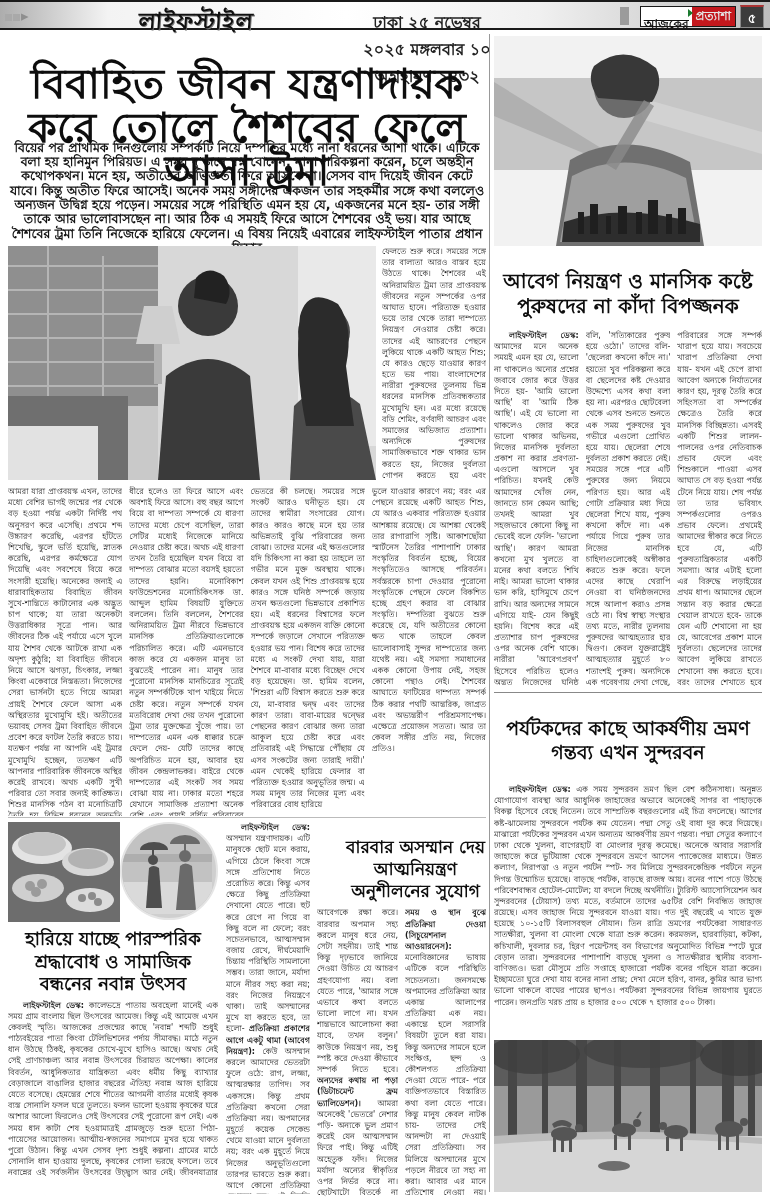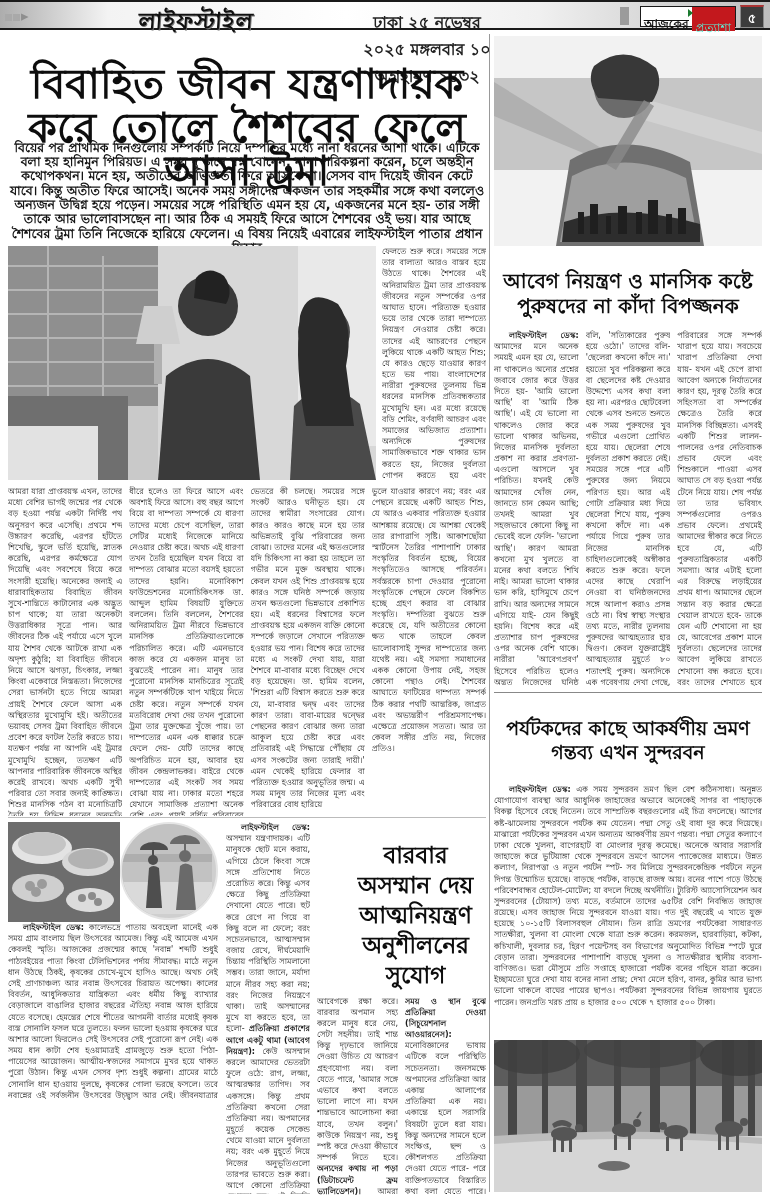--- a/index.html
+++ b/index.html
@@ -15,21 +15,21 @@
   .nav-arrow .sq{display:inline-block;width:7px;height:7px;background:#a9a9a9;margin-right:1px;}
   .section-title{position:absolute;left:96px;top:1px;width:200px;text-align:center;
     font-size:23px;font-weight:bold;letter-spacing:1px;
     text-shadow:1px 1px 0 #777;transform:skewX(-4deg);}
   .edition-date{position:absolute;left:352px;top:8px;width:150px;text-align:center;
     font-size:16px;font-weight:bold;color:#222;}
   .gray-bar{position:absolute;left:620px;top:5px;width:9px;height:18px;background:#9b9b9b;}
   .paper-logo{position:absolute;left:640px;top:4px;height:21px;display:flex;align-items:stretch;
     border:1px solid #1a1a1a;background:#fff;box-sizing:border-box;}
   .paper-logo .w1{padding:8px 3px;font-size:12px;font-weight:bold;color:#111;line-height:19px;}
-  .paper-logo .w2{padding:12px 4px;font-size:12px;font-weight:normal;color:#5eead4;line-height:19px;
+  .paper-logo .w2{padding:0 4px;font-size:12px;font-weight:bold;color:#e5e5e5;line-height:19px;
     background:#c3181d;position:relative;}
   .flag-mark{position:absolute;left:-4px;top:2px;width:0;height:0;
     border-left:5px solid #1b7a2f;border-top:4px solid transparent;border-bottom:4px solid transparent;}
   .page-num{position:absolute;left:740px;top:3px;width:24px;height:23px;background:#3c3c3c;
     border:1px solid #8a8a8a;color:#fff;font-size:13px;font-weight:bold;text-align:center;
     line-height:23px;box-sizing:border-box;border-top:2px solid #a33;}
   
   .hl{font-weight:bold;text-align:center;color:#0d0d0d;}
   .bodytxt{font-size:8px;line-height:1.4;text-align:justify;overflow:hidden;color:#1c1c1c;}
   .byline{font-weight:bold;padding-left:15px;}
@@ -59,21 +59,21 @@
   .nab-photos{display:flex;align-items:flex-start;height:100px;}
   .nab-food{width:112px;height:100px;background:#7a7a7a;}
   .nab-circle{width:94px;height:94px;border-radius:50%;overflow:hidden;margin-left:2px;
     border:2px solid #e5e5e5;background:#cfcfcf;}
   .nab-headline{margin:6px 0 4px 0;font-size:18px;line-height:1.25;}
   .nab-body{width:210px;height:178px;}
   
   .resp{position:absolute;left:226px;top:822px;width:260px;height:372px;display:flex;gap:7px;}
   .resp-left{width:84px;height:372px;}
   .resp-right{width:169px;}
-  .resp-headline{font-size:23px;line-height:1.3;margin-bottom:5px;margin-left:28px;}
+  .resp-headline{font-size:17px;line-height:1.3;margin-bottom:5px;margin-left:28px;}
   .resp-cols{display:flex;gap:7px;height:290px;}
   .resp-cols .c{flex:1;}
   svg{display:block;}
 </style>
 </head>
 <body>
 
 <div class="page">
 
   <header class="masthead-bar">
@@ -268,20 +268,21 @@
           </g>
           <g fill="#6a6a6a">
             <path d="M48 20 A15 9 0 0 1 78 20 Z"></path>
               <rect x="62" y="20" width="2" height="12"></rect>
             <circle cx="63" cy="32" r="6"></circle>
               <path d="M54 86 L58 42 Q63 37 70 42 L74 86 Z"></path>
           </g>
         </svg>
       </figure>
     </div>
+    <h2 class="hl nab-headline">হারিয়ে যাচ্ছে পারস্পরিক শ্রদ্ধাবোধ ও সামাজিক বন্ধনের নবান্ন উৎসব</h2>
     <div class="bodytxt nab-body">
       <span class="byline">লাইফস্টাইল ডেস্ক: </span>
       <span>কালেভদ্রে পাতায় অবহেলা মানেই এক সময় গ্রাম বাংলায় ছিল উৎসবের আমেজ। কিন্তু এই আমেজ এখন কেবলই স্মৃতি। আজকের প্রজন্মের কাছে 'নবান্ন' শব্দটি শুধুই পাঠ্যবইয়ের পাতা কিংবা টেলিভিশনের পর্দায় সীমাবদ্ধ। মাঠে নতুন ধান উঠছে ঠিকই, কৃষকের চোখে-মুখে হাসিও আছে। অথচ নেই সেই প্রাণচাঞ্চল্য আর নবান্ন উৎসবের চিরায়ত অপেক্ষা। কালের বিবর্তন, আধুনিকতার যান্ত্রিকতা এবং ধর্মীয় কিছু ব্যাখ্যার বেড়াজালে বাঙালির হাজার বছরের ঐতিহ্য নবান্ন আজ হারিয়ে যেতে বসেছে। হেমন্তের শেষে শীতের আগমনী বার্তার মধ্যেই কৃষক ব্যস্ত সোনালি ফসল ঘরে তুলতে। ফলন ভালো হওয়ায় কৃষকের ঘরে আশার আলো ফিরলেও সেই উৎসবের সেই পুরোনো রূপ নেই। এক সময় ধান কাটা শেষ হওয়ামাত্রই গ্রামজুড়ে শুরু হতো পিঠা-পায়েসের আয়োজন। আত্মীয়-স্বজনের সমাগমে মুখর হয়ে থাকত পুরো উঠান। কিন্তু এখন সেসব দৃশ্য শুধুই কল্পনা। গ্রামের মাঠে সোনালি ধান হাওয়ায় দুলছে, কৃষকের গোলা ভরছে ফসলে। তবে নবান্নের ওই সর্বজনীন উৎসবের উচ্ছ্বাস আর নেই। জীবনযাত্রার পরিবর্তন, ধর্মীয় দৃষ্টিভঙ্গির ভিন্নতা আর যান্ত্রিক ব্যস্ততায় বাঙালির নিজস্ব এই চিরন্তন ঐতিহ্য আজ ইতিহাসের পাতায় আশ্রয় নিচ্ছে। কৃষকরা বলছেন- ধান আছে, চাল আছে। কিন্তু 'আগের সেই আনন্দ আর নাই'। শুধু উৎসব নয়, নবান্নকে কেন্দ্র করে মানুষের মধ্যে যে পারস্পরিক শ্রদ্ধাবোধ ও সামাজিক বন্ধন ছিল; তাও শিথিল হয়ে গেছে।</span>
     </div>
   </section>
 
   <section class="resp">
     <div class="resp-left bodytxt">
       <span class="byline">লাইফস্টাইল ডেস্ক: </span>
       <span>অসম্মান যন্ত্রণাদায়ক। এটি মানুষকে ছোট মনে করায়, এগিয়ে ঠেলে কিংবা সঙ্গে সঙ্গে প্রতিশোধ নিতে প্ররোচিত করে। কিন্তু এসব ক্ষেত্রে কিছু প্রতিক্রিয়া দেখানো যেতে পারে। হুট করে রেগে না গিয়ে বা কিছু বলে না ফেলে; বরং সচেতনভাবে, আত্মসম্মান বজায় রেখে, দীর্ঘমেয়াদি চিন্তায় পরিস্থিতি সামলানো সম্ভব। তারা জানে, মর্যাদা মানে নীরব সহ্য করা নয়; বরং নিজের নিয়ন্ত্রণে থাকা। তাই অসম্মানের মুখে যা করতে হবে, তা হলো-</span>

